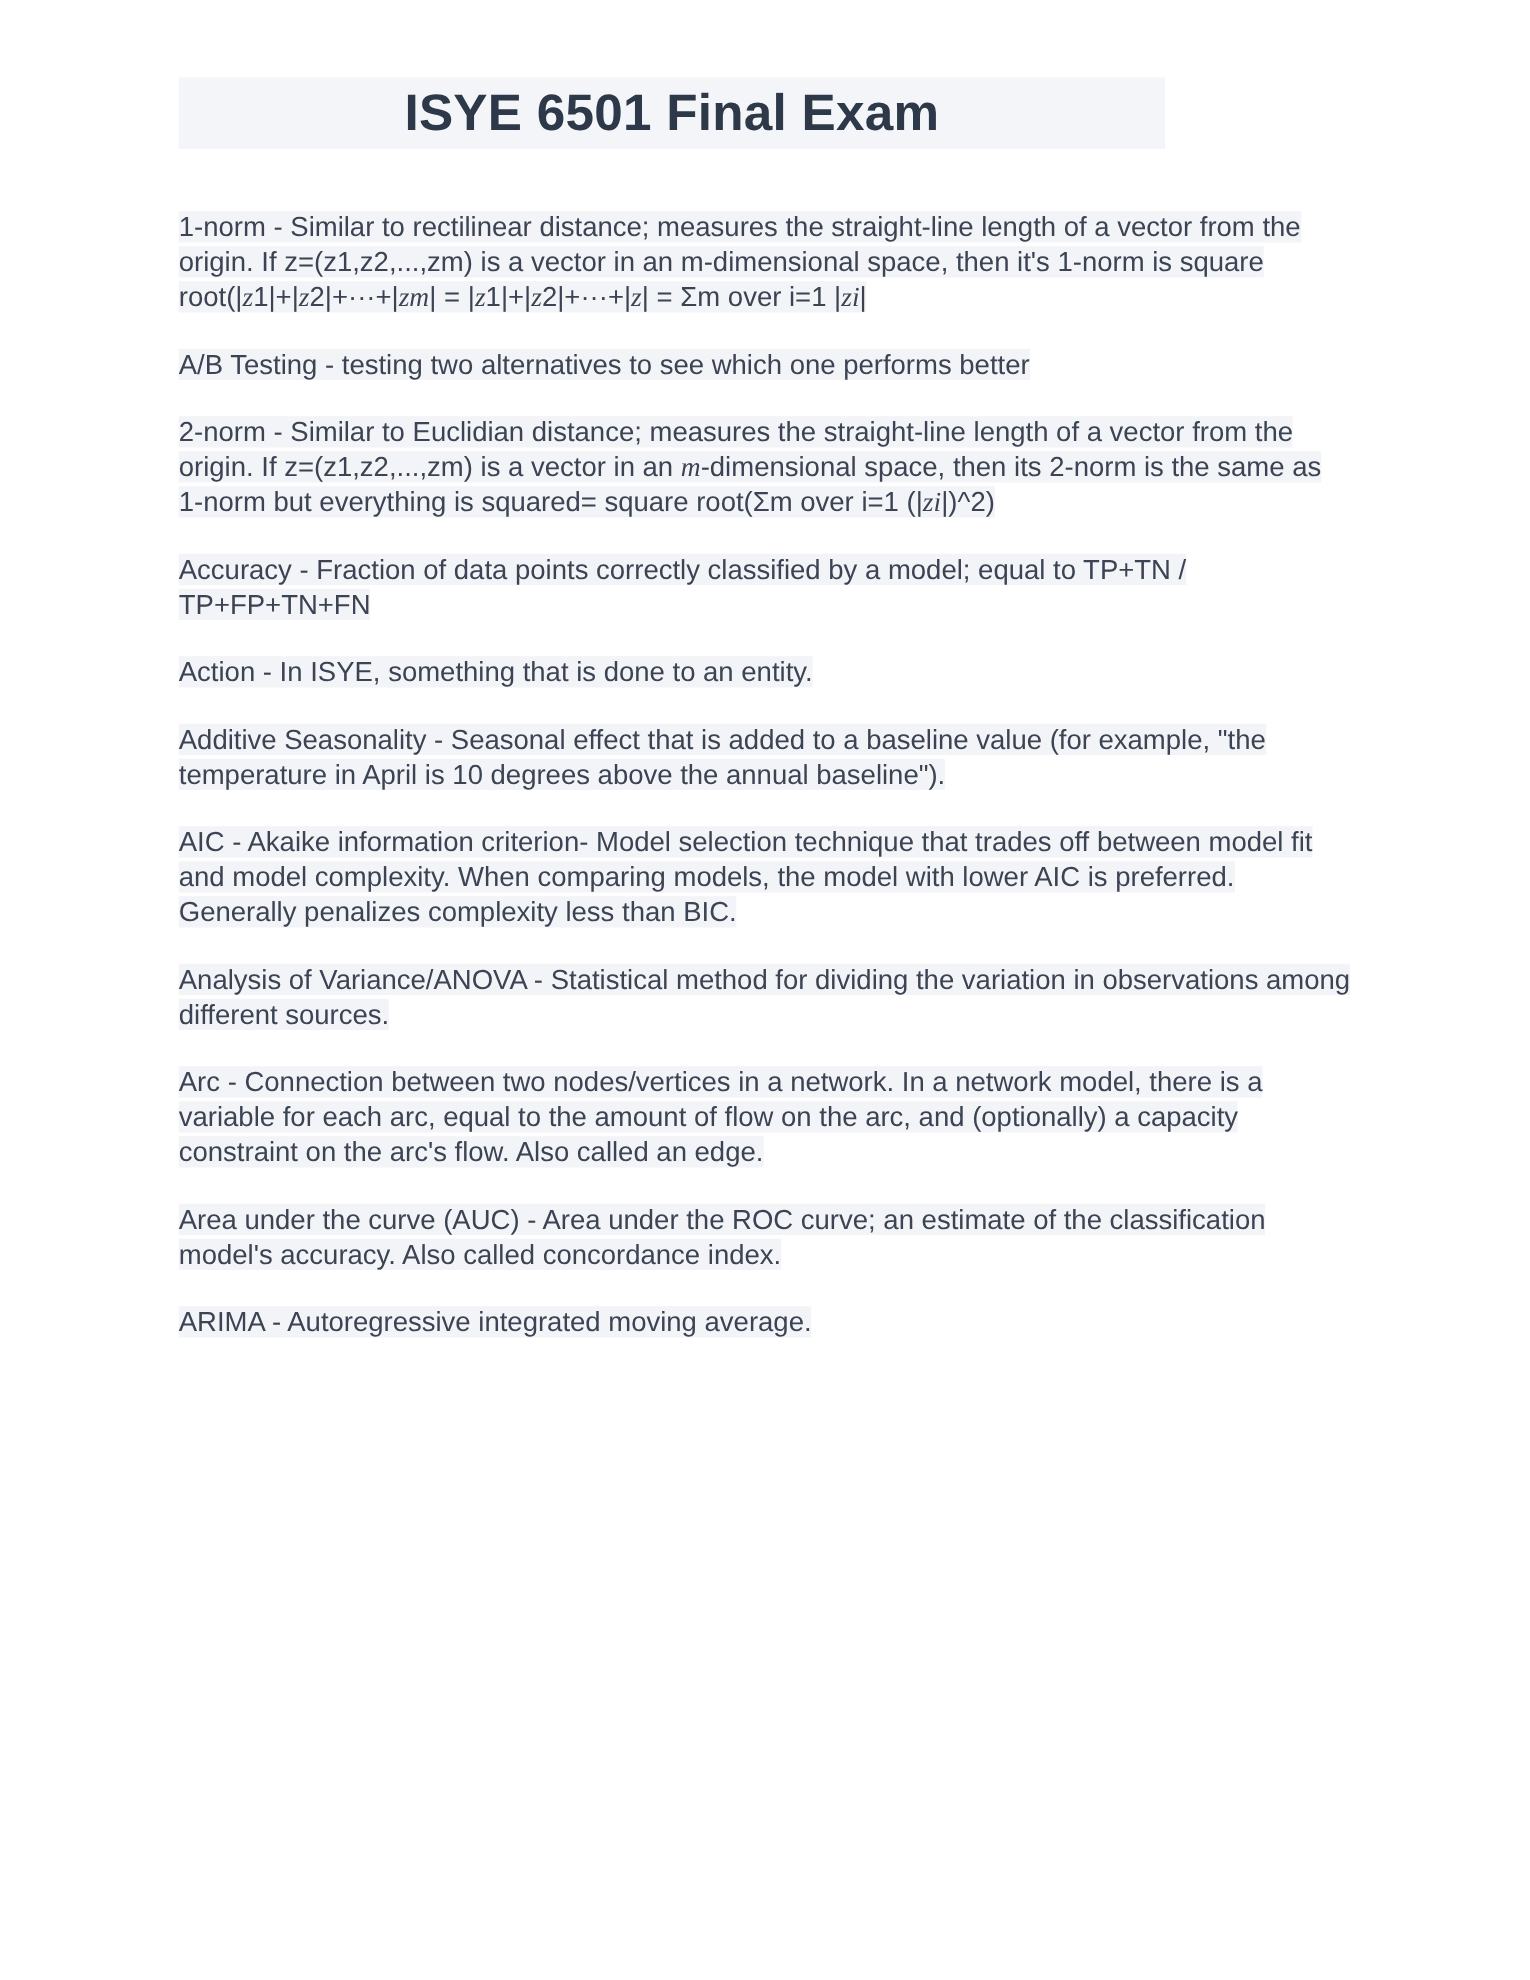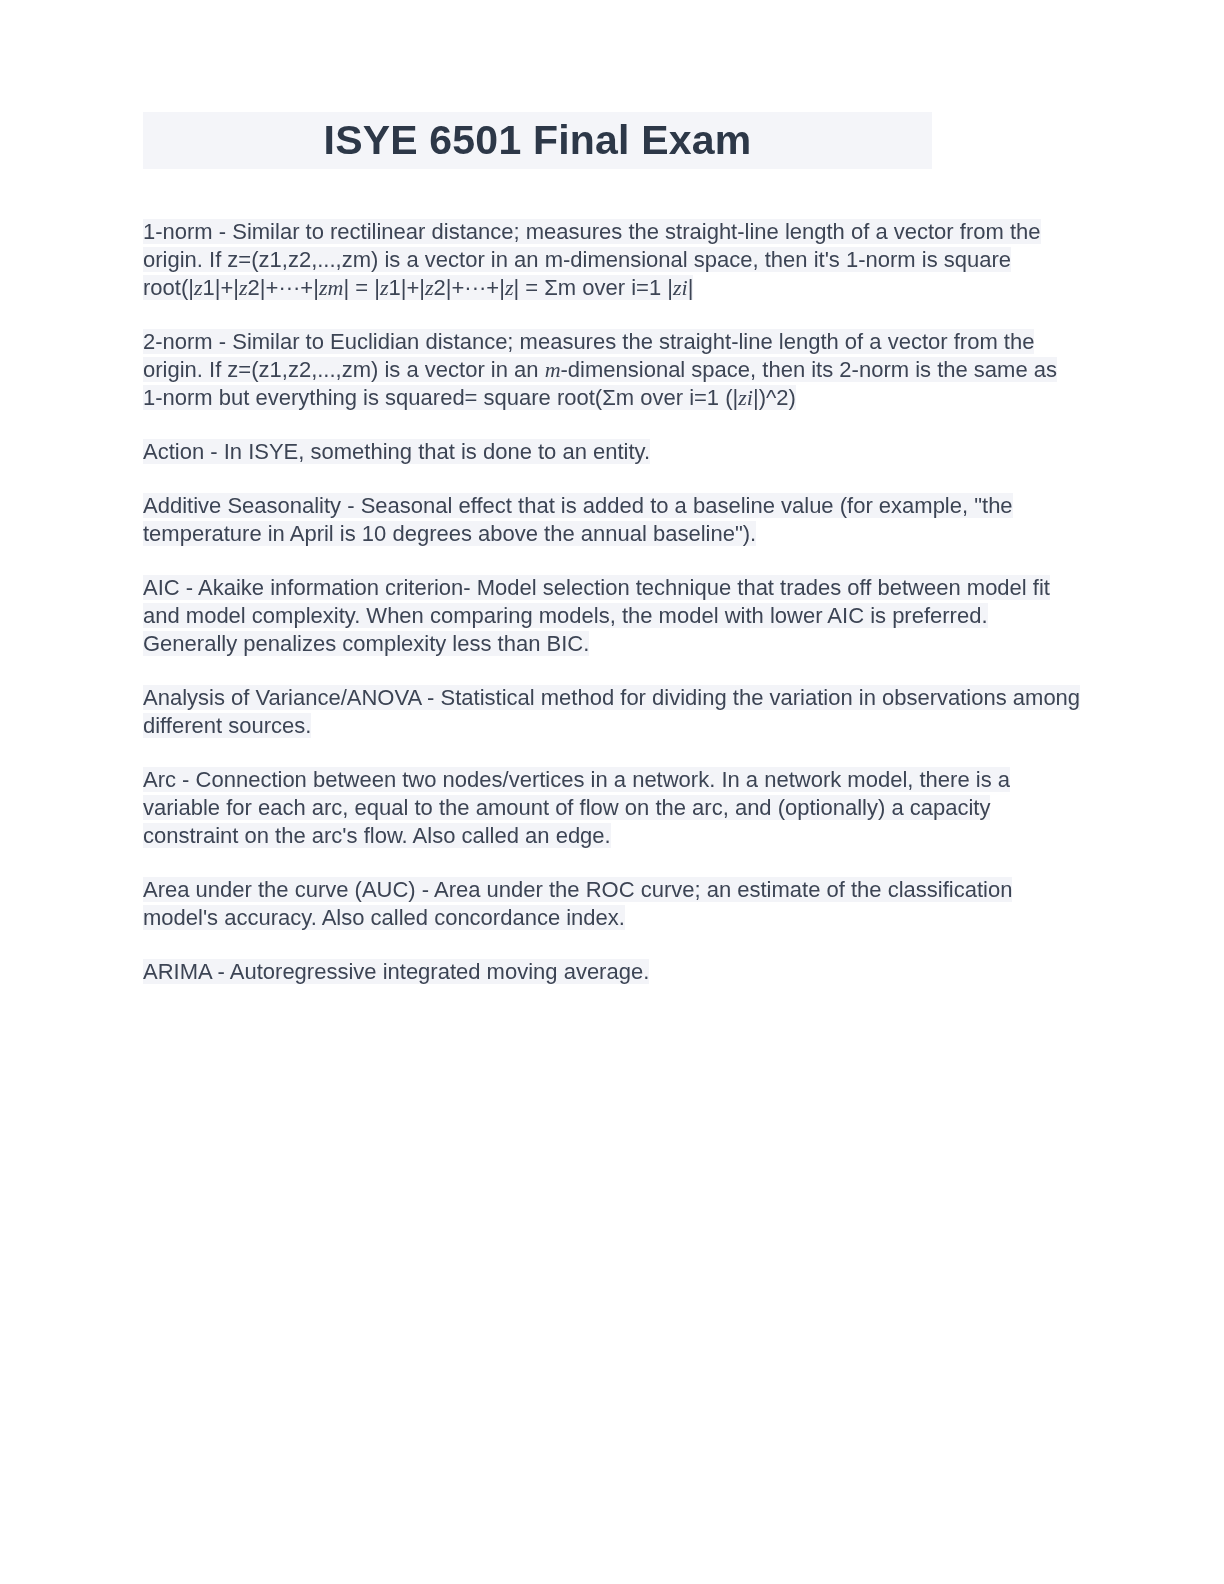--- a/index.html
+++ b/index.html
@@ -17,21 +17,21 @@
   }
   body {
     width: 1224px;
     height: 1584px;
     font-family: "Liberation Sans", sans-serif;
     overflow: hidden;
   }
   .page {
     width: 1076px;
     height: 1584px;
-    padding: 112px 144px 0 143px;
+    padding: 62px 144px 0 143px;
   }
   .title-band {
     background: var(--band-bg);
     height: 57px;
     display: flex;
     align-items: center;
     justify-content: center;
     margin-bottom: 49px;
   }
   .page-title {
@@ -63,21 +63,23 @@
 </style>
 </head>
 <body>
 
 <div class="page">
   <header class="title-band">
     <h1 class="page-title">ISYE 6501 Final Exam</h1>
   </header>
   <main class="glossary">
       <p class="entry"><span class="hl"><span>1-norm - Similar to rectilinear distance; measures the straight-line length of a vector from the origin. If z=(z1,z2,...,zm) is a vector in an m-dimensional space, then it's 1-norm is square root(|</span><span class="math">z</span><span>1|+|</span><span class="math">z</span><span>2|+···+|</span><span class="math">zm</span><span>| = |</span><span class="math">z</span><span>1|+|</span><span class="math">z</span><span>2|+···+|</span><span class="math">z</span><span>| = Σm over i=1 |</span><span class="math">zi</span><span>|</span></span></p>
+      <p class="entry"><span class="hl"><span>A/B Testing - testing two alternatives to see which one performs better</span></span></p>
       <p class="entry"><span class="hl"><span>2-norm - Similar to Euclidian distance; measures the straight-line length of a vector from the origin. If z=(z1,z2,...,zm) is a vector in an </span><span class="math">m</span><span>-dimensional space, then its 2-norm is the same as 1-norm but everything is squared= square root(Σm over i=1 (|</span><span class="math">zi</span><span>|)^2)</span></span></p>
+      <p class="entry"><span class="hl"><span>Accuracy - Fraction of data points correctly classified by a model; equal to TP+TN / TP+FP+TN+FN</span></span></p>
       <p class="entry"><span class="hl"><span>Action - In ISYE, something that is done to an entity.</span></span></p>
       <p class="entry"><span class="hl"><span>Additive Seasonality - Seasonal effect that is added to a baseline value (for example, "the temperature in April is 10 degrees above the annual baseline").</span></span></p>
       <p class="entry"><span class="hl"><span>AIC - Akaike information criterion- Model selection technique that trades off between model fit and model complexity. When comparing models, the model with lower AIC is preferred. Generally penalizes complexity less than BIC.</span></span></p>
       <p class="entry"><span class="hl"><span>Analysis of Variance/ANOVA - Statistical method for dividing the variation in observations among different sources.</span></span></p>
       <p class="entry"><span class="hl"><span>Arc - Connection between two nodes/vertices in a network. In a network model, there is a variable for each arc, equal to the amount of flow on the arc, and (optionally) a capacity constraint on the arc's flow. Also called an edge.</span></span></p>
       <p class="entry"><span class="hl"><span>Area under the curve (AUC) - Area under the ROC curve; an estimate of the classification model's accuracy. Also called concordance index.</span></span></p>
       <p class="entry"><span class="hl"><span>ARIMA - Autoregressive integrated moving average.</span></span></p>
     </main>
 </div>
 

